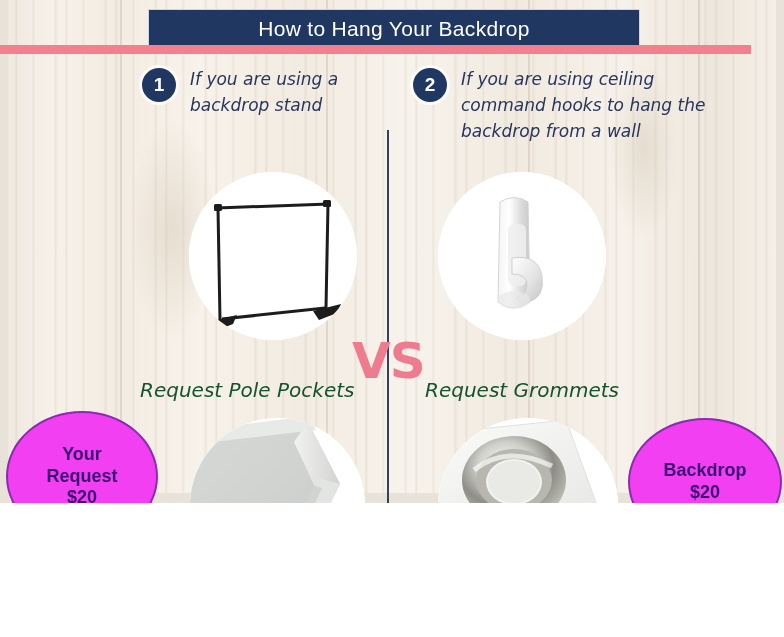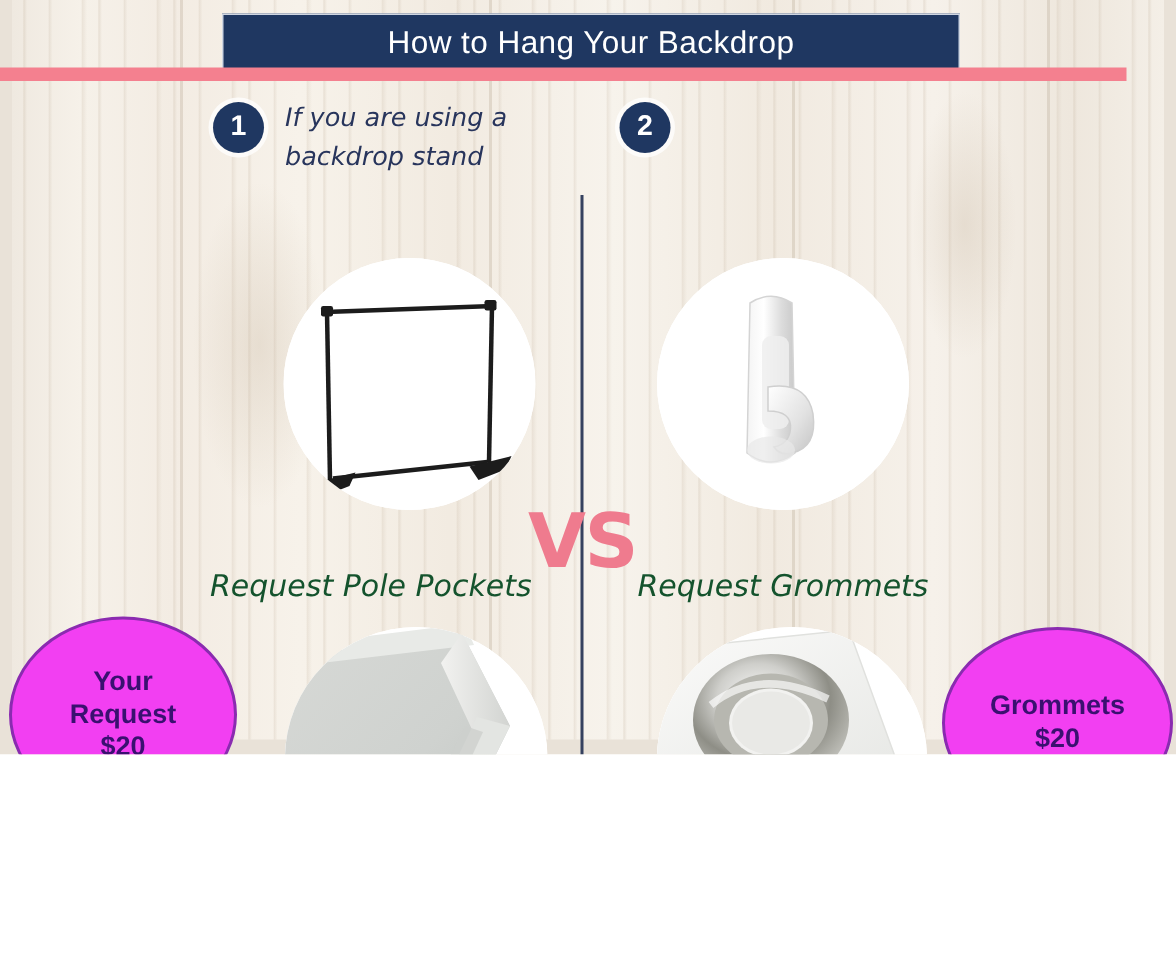--- a/index.html
+++ b/index.html
@@ -193,20 +193,21 @@
 
   <div class="divider"></div>
 
   <div class="step step-1">
     <div class="step-badge">1</div>
     <div class="step-text">If you are using a backdrop stand</div>
   </div>
 
   <div class="step step-2">
     <div class="step-badge">2</div>
+    <div class="step-text">If you are using ceiling command hooks to hang the backdrop from a wall</div>
   </div>
 
   <div class="photo photo-stand">
     <svg viewBox="0 0 168 168" xmlns="http://www.w3.org/2000/svg">
       <rect x="0" y="0" width="168" height="168" fill="#ffffff"></rect>
       <g stroke="#1c1c1c" stroke-width="3" fill="none">
         <line x1="28" y1="36" x2="140" y2="32"></line>
         <line x1="29" y1="36" x2="31" y2="148"></line>
         <line x1="139" y1="32" x2="137" y2="136"></line>
         <line x1="33" y1="147" x2="136" y2="136"></line>
@@ -296,17 +297,17 @@
 
   <div class="vs">VS</div>
 
   <div class="price-badge badge-left">
     <span class="badge-line">Your</span>
     <span class="badge-line">Request</span>
     <span class="badge-line">$20</span>
   </div>
 
   <div class="price-badge badge-right">
-    <span class="badge-line">Grommets</span>
+    <span class="badge-line">Backdrop</span>
     <span class="badge-line">$20</span>
   </div>
 
 </div>
 
 </body></html>

